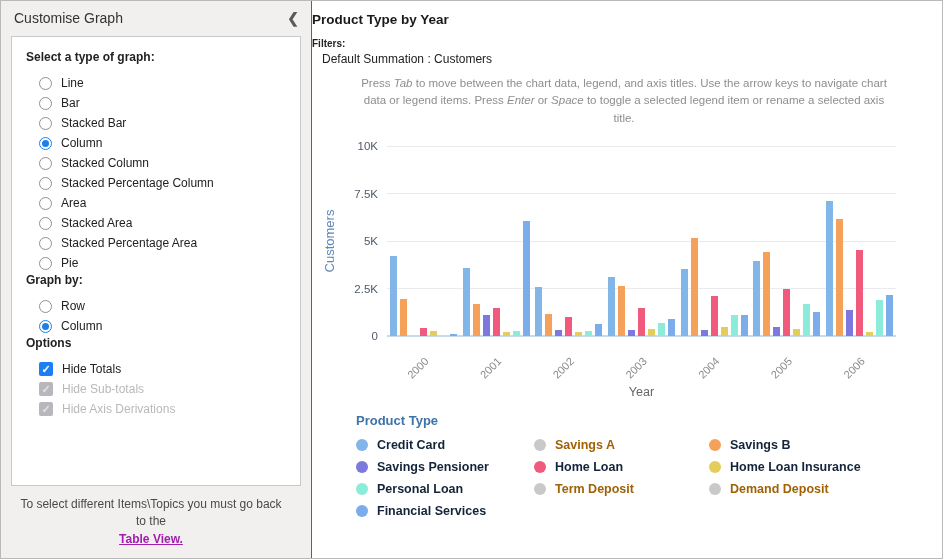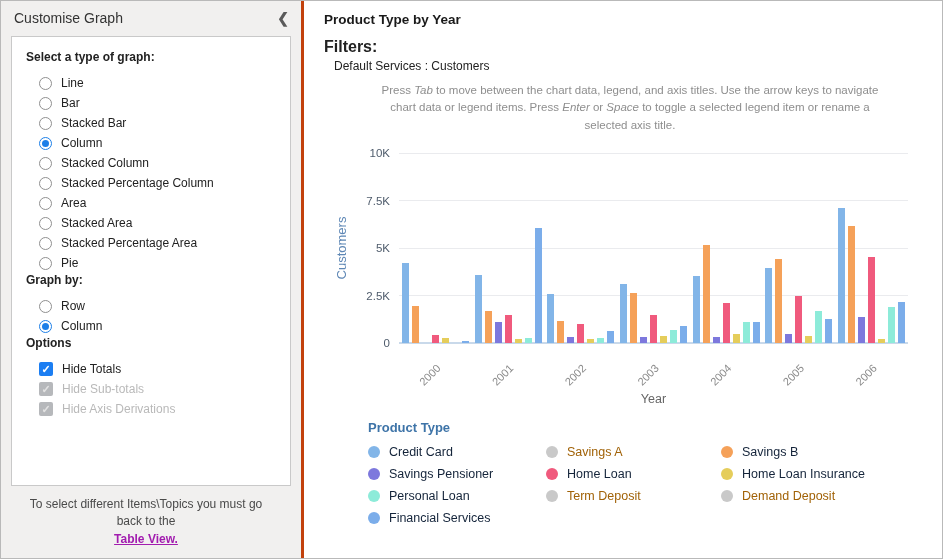--- a/index.html
+++ b/index.html
@@ -20,34 +20,34 @@
   .radio.sel { border-color:#1d7fe8; }
   .radio.sel::after { content:''; position:absolute; left:2px; top:2px; width:7px; height:7px; border-radius:50%; background:#1d7fe8; }
   .check { width:14px; height:14px; min-width:14px; border-radius:2px; background:#1c7ef2; color:#fff; font-size:11px; line-height:14px; text-align:center; font-weight:bold; }
   .check.dis { background:#b6b8bb; color:#e2e2e2; }
   .opt-label { font-size:12px; color:#222; }
   .opt-label.dis { color:#b9b9b9; }
   .sidebar-footer { padding:4px 28px 10px 18px; text-align:center; font-size:12px; color:#4a4a4a; line-height:1.45; }
   .footer-link { display:block; font-weight:bold; text-decoration:underline; color:#a21caf; cursor:pointer; }
 
   
-  .main { flex:1; background:#fff; border-left:3px solid #c2410c; padding:11px 14px 0 20px; position:relative; }
+  .main { flex:1; background:#fff; border-left:1px solid #c2410c; padding:11px 14px 0 0; position:relative; }
   .main-title { font-size:13.5px; font-weight:bold; color:#1a1a1a; }
-  .filters-label { font-size:16px; font-weight:bold; color:#222; margin-top:11px; }
+  .filters-label { font-size:10px; font-weight:bold; color:#222; margin-top:11px; }
   .filters-value { font-size:12px; color:#222; margin:3px 0 0 10px; }
   .instructions { margin:9px 40px 0 48px; text-align:center; font-size:11.5px; color:#8e8e8e; line-height:1.5; }
   .instructions em { font-style:italic; }
   .chart-wrap { margin-top:4px; }
   svg text { font-family:"Liberation Sans", sans-serif; }
 
   
   .legend { margin:6px 0 0 44px; }
   .legend-title { font-size:13px; font-weight:bold; color:#3e74a8; margin-bottom:10px; }
   .legend-grid { display:grid; grid-template-columns:178px 175px auto; row-gap:8px; }
-  .legend-item { display:flex; align-items:center; gap:9px; font-size:12.5px; font-weight:normal; color:#14243a; cursor:pointer; }
+  .legend-item { display:flex; align-items:center; gap:9px; font-size:12.5px; font-weight:bold; color:#14243a; cursor:pointer; }
   .legend-item.disabled { color:#a16207; }
   .legend-dot { width:12px; height:12px; min-width:12px; border-radius:50%; }
 </style>
 </head>
 <body>
 
 <div class="app">
 
   <div class="sidebar">
     <div class="sidebar-header">
@@ -127,21 +127,21 @@
     </div>
     <div class="sidebar-footer">
       <span>To select different Items\Topics you must go back to the</span>
       <a class="footer-link">Table View.</a>
     </div>
   </div>
 
   <div class="main">
     <div class="main-title">Product Type by Year</div>
     <div class="filters-label">Filters:</div>
-    <div class="filters-value">Default Services : Customers</div>
+    <div class="filters-value">Default Summation : Customers</div>
     <p class="instructions" id="instructions"><span>Press </span><em>Tab</em><span> to move between the chart data, legend, and axis titles. Use the arrow keys to navigate chart data or legend items. Press </span><em>Enter</em><span> or </span><em>Space</em><span> to toggle a selected legend item or rename a selected axis title.</span></p>
 
     <div class="chart-wrap">
       <svg id="chart-svg" width="604" height="272" viewBox="0 0 604 272">
           <line x1="75" y1="205" x2="584" y2="205" stroke="#c9d9ea" stroke-width="2" shape-rendering="crispEdges"></line>
           <text x="66" y="209" text-anchor="end" font-size="11.5" fill="#4e5b6b">0</text>
           <line x1="75" y1="157.5" x2="584" y2="157.5" stroke="#eaebee" stroke-width="1" shape-rendering="crispEdges"></line>
           <text x="66" y="161.5" text-anchor="end" font-size="11.5" fill="#4e5b6b">2.5K</text>
           <line x1="75" y1="110" x2="584" y2="110" stroke="#eaebee" stroke-width="1" shape-rendering="crispEdges"></line>
           <text x="66" y="114" text-anchor="end" font-size="11.5" fill="#4e5b6b">5K</text>

